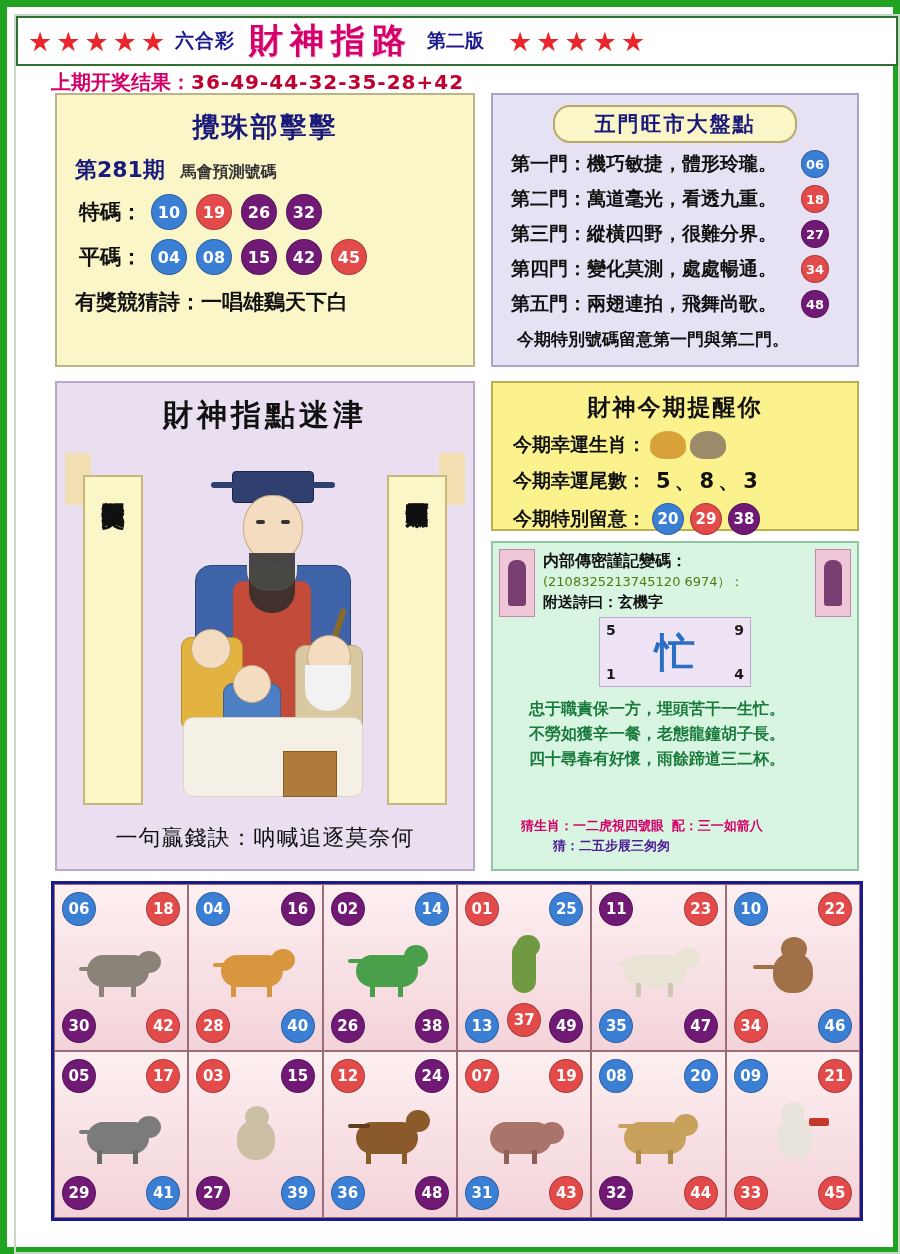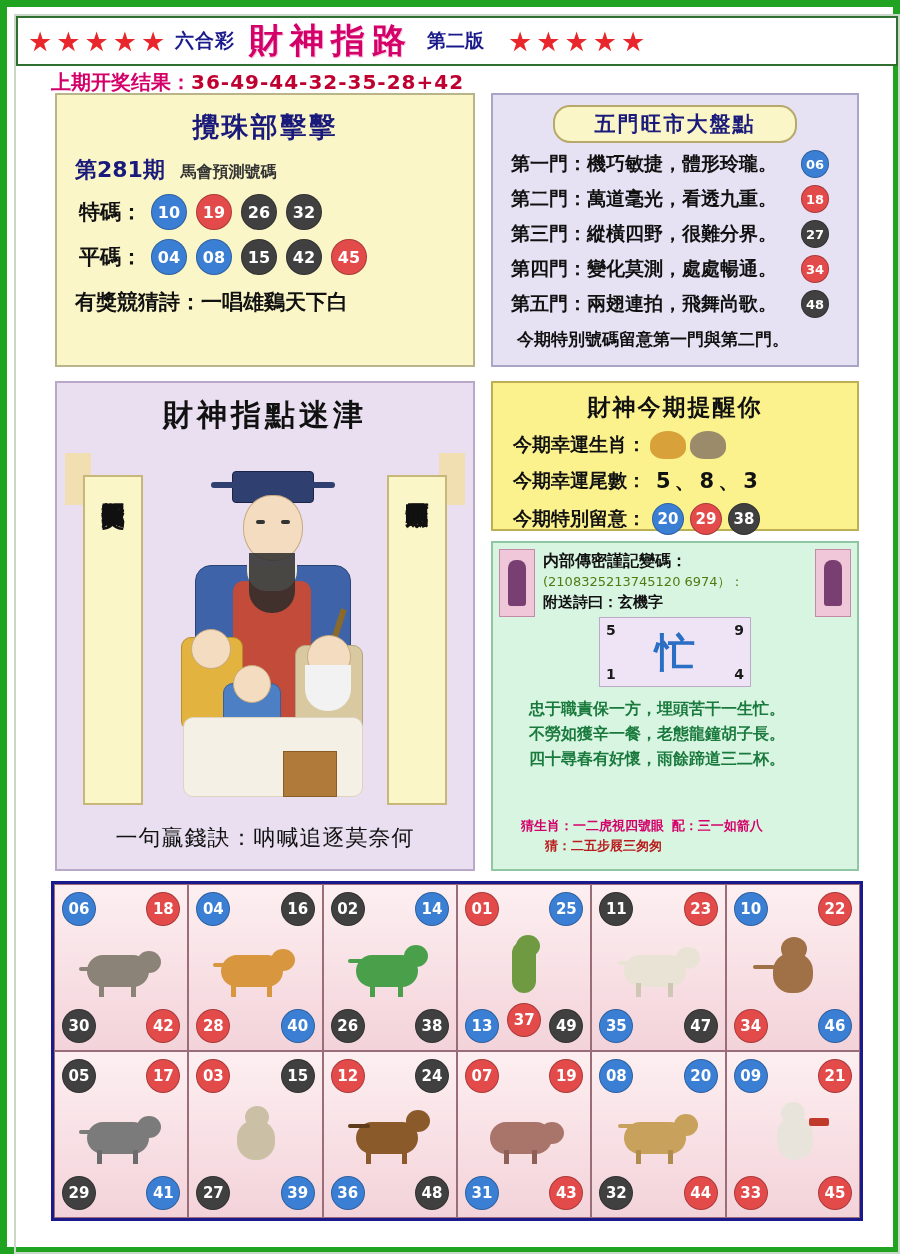--- a/index.html
+++ b/index.html
@@ -67,21 +67,21 @@
   .ballrow{display:flex;align-items:center;gap:9px;margin:9px 0 0 22px;}
   .ball{
     width:34px;height:34px;border-radius:50%;
     display:flex;align-items:center;justify-content:center;
     color:#fff;font-size:16px;font-weight:bold;
     font-family:"DejaVu Sans", sans-serif;
     border:1px solid rgba(0,0,0,.25);
   }
   .b-red{background:#e34b4b;}
   .b-blue{background:#3b7fd4;}
-  .b-green{background:#404040;}
+  .b-green{background:#701a75;}
   .poem{
     margin:14px 0 0 18px;font-size:21px;font-weight:bold;color:#111;line-height:1.25;
   }
   .poem .l2{margin-left:96px;display:block;}
 
   
   #p-five{
     left:484px;top:86px;width:368px;height:274px;
     background:#e6e2f4;border:2px solid #a9a4c8;
   }
@@ -195,21 +195,21 @@
   }
   .mc{position:absolute;font-size:14px;font-weight:bold;color:#1a1a1a;}
   .mc.tl{left:6px;top:4px;} .mc.tr{right:6px;top:4px;}
   .mc.bl{left:6px;bottom:4px;} .mc.br{right:6px;bottom:4px;}
   .verse{
     position:absolute;left:36px;top:154px;width:300px;
     font-size:16px;font-weight:bold;color:#1a7a3d;line-height:1.55;
     text-align:left;
   }
   .guess1{position:absolute;left:28px;bottom:34px;font-size:13px;font-weight:bold;color:#d4006a;font-family:Liberation Mono, monospace;}
-  .guess2{position:absolute;left:52px;bottom:14px;font-size:13px;font-weight:bold;color:#b91c1c;}
+  .guess2{position:absolute;left:60px;bottom:14px;font-size:13px;font-weight:bold;color:#4c1d95;}
 
   
   #grid{
     left:44px;top:874px;width:812px;height:340px;
     background:#f6dfe4;border:3px solid #1a1a8c;
   }
   .grid-tbl{
     width:100%;height:100%;display:grid;
     grid-template-columns:repeat(6,1fr);
     grid-template-rows:repeat(2,1fr);

